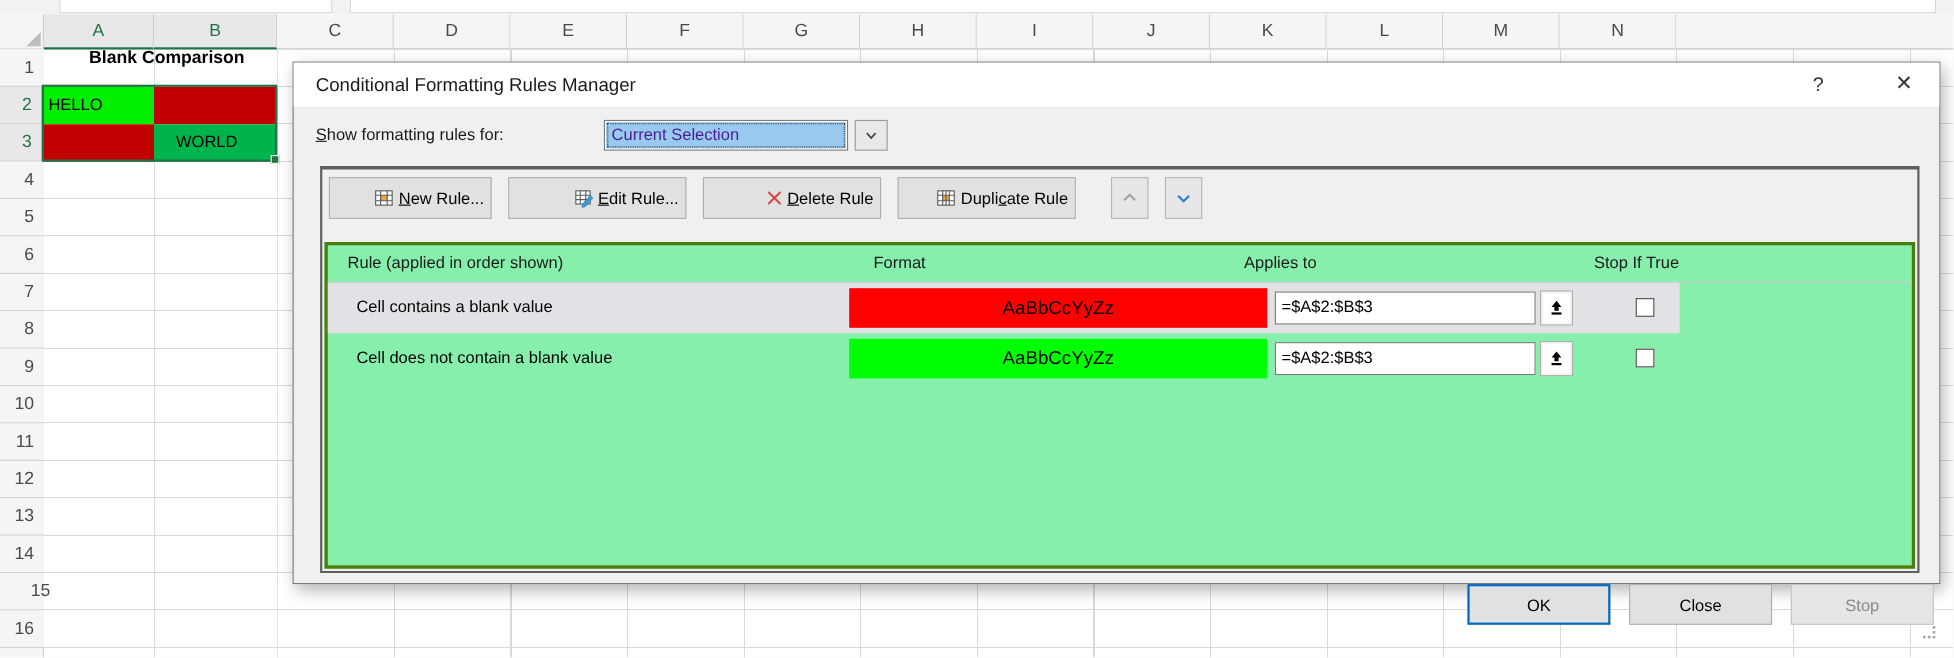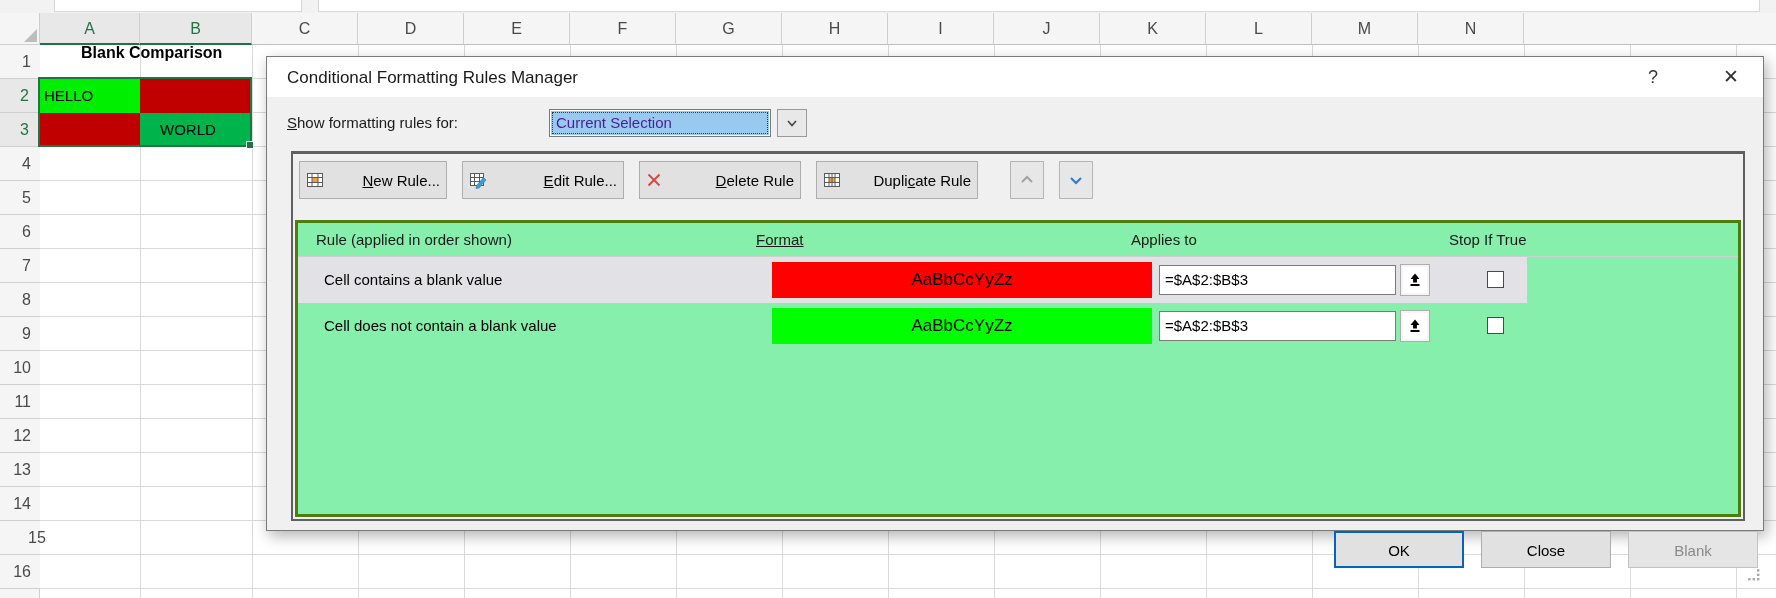--- a/index.html
+++ b/index.html
@@ -43,21 +43,21 @@
   .lbl{left:20px;top:52px;height:28px;line-height:28px;font-size:15px;color:#1a1a1a;}
   .key{text-decoration:underline;}
   .combo{left:282px;top:52px;width:222px;height:28px;background:#fff;border:1px solid #7a7a7a;box-sizing:border-box;}
   .combo-sel{left:1px;top:1px;right:1px;bottom:1px;background:#99c9ef;outline:1px dotted #3c3c3c;outline-offset:-2px;
              font-size:15px;line-height:24px;padding-left:5px;color:#4c1d95;}
   .combo-arrow{left:510px;top:52px;width:30px;height:28px;background:#e8e8e8;border:1px solid #999;box-sizing:border-box;
                display:flex;align-items:center;justify-content:center;cursor:pointer;}
   .group{left:24px;top:94px;width:1454px;height:370px;border:2px solid #5f5f5f;border-top-width:3px;box-sizing:border-box;background:#f0f0f0;}
   .toolbar{left:6px;top:6px;height:40px;display:flex;gap:15px;align-items:center;}
   .tbtn{height:38px;background:#e1e1e1;border:1px solid #adadad;box-sizing:border-box;display:flex;align-items:center;
-        justify-content:space-between;gap:4px;font-size:15px;color:#000;cursor:pointer;}
+        justify-content:flex-end;gap:4px;font-size:15px;color:#000;cursor:pointer;}
   .arrbtn{width:34px;height:38px;background:#e7e7e7;border:1px solid #b5b5b5;box-sizing:border-box;display:flex;
           align-items:center;justify-content:center;cursor:pointer;}
   .list{left:2px;top:66px;right:2px;bottom:2px;background:#86efac;border:3px solid #4d7c0f;box-sizing:border-box;}
   .lh{top:0;height:33px;line-height:33px;font-size:15px;color:#1a1a1a;}
   .lh-line{left:0;top:33px;right:0;height:1px;background:#cfcfcf;}
   .rrow{left:0;right:0;height:46px;cursor:pointer;}
   .rband{left:0;top:0;width:1229px;height:46px;background:#e1e1e6;}
   .rname{left:26px;top:0;height:46px;line-height:46px;font-size:15px;color:#000;}
   .swatch{left:474px;top:5px;width:380px;height:36px;text-align:center;line-height:36px;font-size:17px;color:#000;}
   .rinput{left:861px;top:8px;width:237px;height:30px;background:#fff;border:1px solid #7a7a7a;box-sizing:border-box;
@@ -190,21 +190,21 @@
         </button>
         <button class="arrbtn">
           <svg width="18" height="18" viewBox="0 0 18 18">
               <polyline points="4,7 9,12 14,7" fill="none" stroke="#2b7cd3" stroke-width="2"></polyline>
             </svg>
         </button>
       </div>
 
       <div class="abs list">
         <div class="abs lh" style="left:18px;">Rule (applied in order shown)</div>
-        <div class="abs lh" style="left:458px;text-decoration:underline;">Format</div>
+        <div class="abs lh" style="left:496px;">Format</div>
         <div class="abs lh" style="left:833px;">Applies to</div>
         <div class="abs lh" style="left:1151px;">Stop If True</div>
         <div class="abs lh-line"></div>
 
         <div class="abs rrow" style="top:34px;">
           <div class="abs rband"></div>
           <div class="abs rname">Cell contains a blank value</div>
           <div class="abs swatch" style="background: rgb(255, 0, 0);">AaBbCcYyZz</div>
           <div class="abs rinput">=$A$2:$B$3</div>
           <div class="abs picker">
@@ -230,21 +230,21 @@
                 </svg>
             </span>
           </div>
           <span class="abs cbx"></span>
         </div>
       </div>
     </div>
 
     <button class="abs bbtn ok" style="left:1067px;">OK</button>
     <button class="abs bbtn" style="left:1214px;">Close</button>
-    <button class="abs bbtn disabled" style="left:1361px;">Blank</button>
+    <button class="abs bbtn disabled" style="left:1361px;">Stop</button>
 
     <div class="abs grip">
       <svg width="14" height="14" viewBox="0 0 14 14">
           <g fill="#a8a8a8">
             <rect x="10" y="10" width="2.4" height="2.4"></rect>
             <rect x="10" y="5.6" width="2.4" height="2.4"></rect>
             <rect x="5.6" y="10" width="2.4" height="2.4"></rect>
             <rect x="10" y="1.2" width="2.4" height="2.4"></rect>
             <rect x="1.2" y="10" width="2.4" height="2.4"></rect>
           </g>

